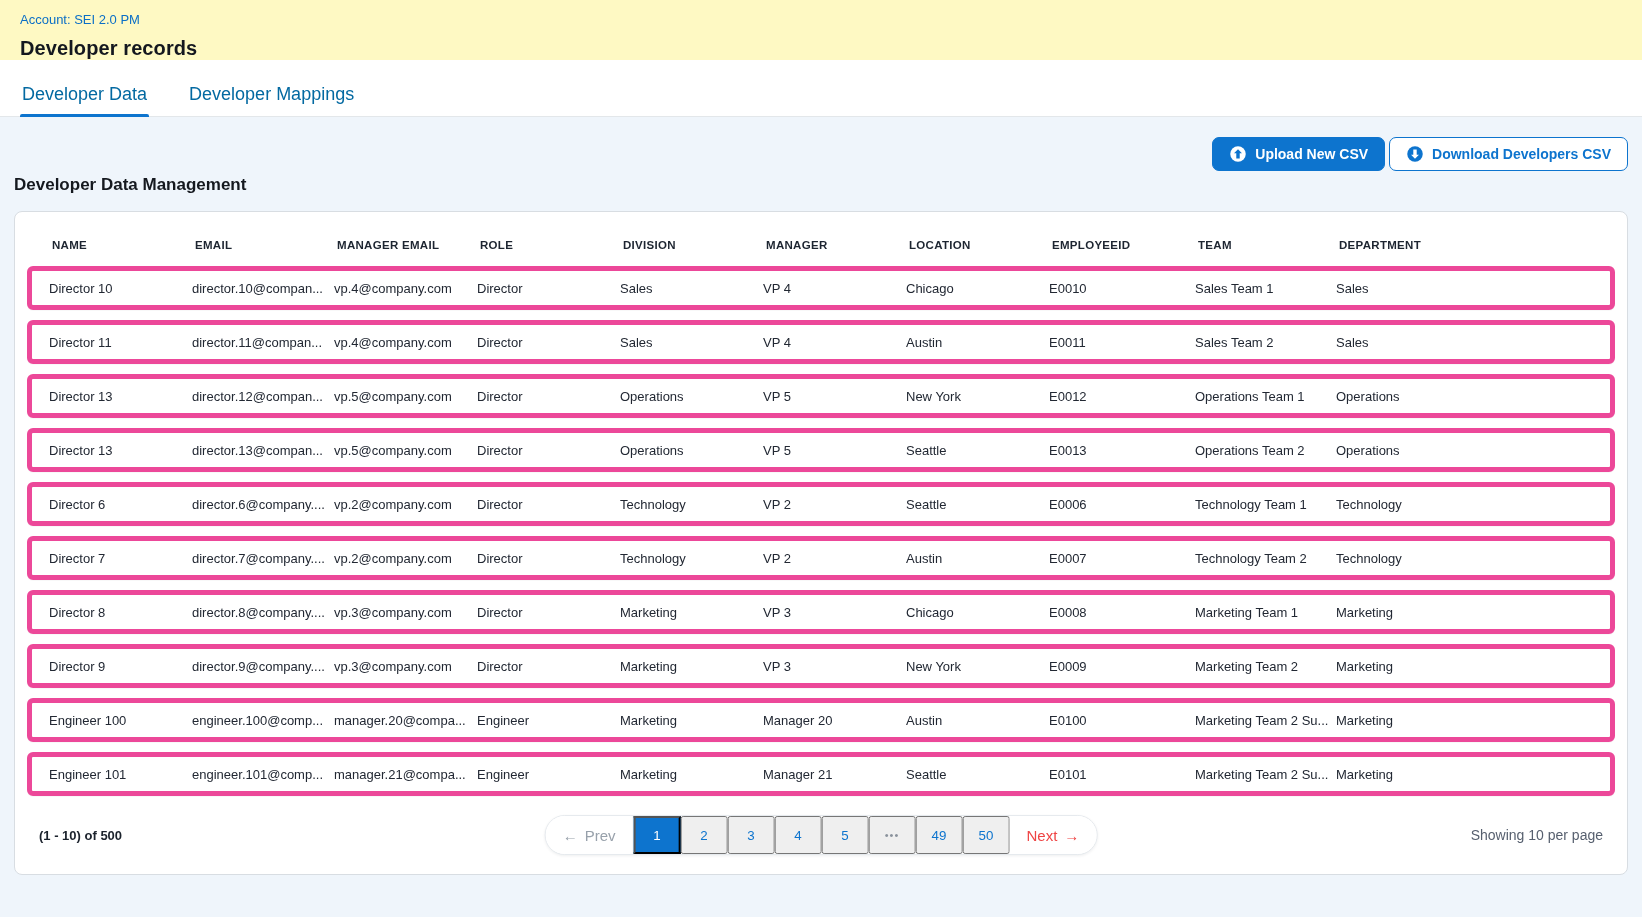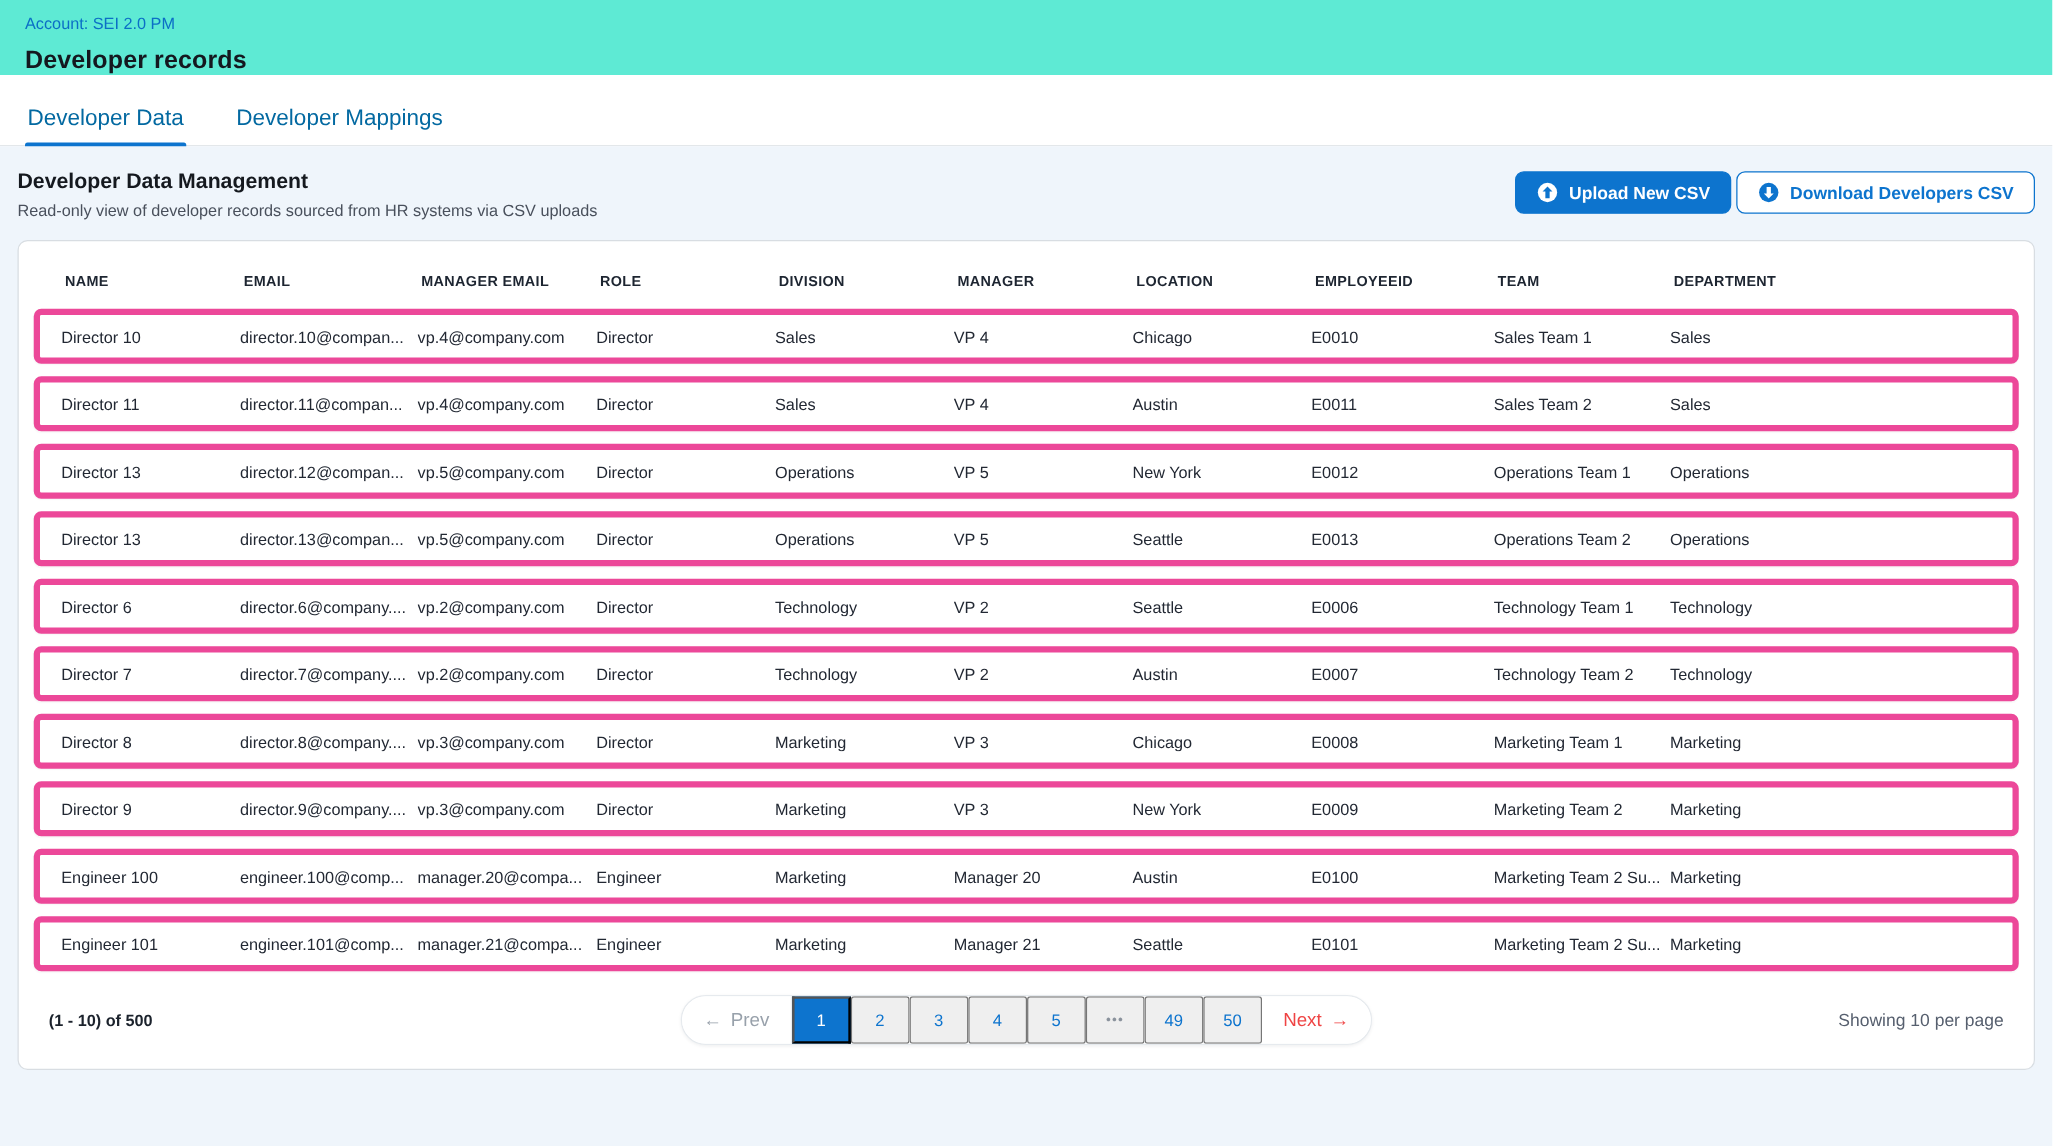--- a/index.html
+++ b/index.html
@@ -2,31 +2,31 @@
 <html><head>
 <meta charset="utf-8">
 <style>
   * { margin:0; padding:0; box-sizing:border-box; }
   html,body { width:1642px; height:917px; }
   body {
     font-family:"Liberation Sans", sans-serif;
     background:#ffffff; color:#1d2430; overflow:hidden;
   }
   
-  .top-header { background:#5eead4; padding:10px 20px 0 20px; }
+  .top-header { background:#fef9c3; padding:10px 20px 0 20px; }
   .account-link { color:#0b6fc6; font-size:13px; cursor:pointer; display:inline-block; }
   .page-title { font-size:20px; font-weight:700; color:#14181f; margin-top:9px; letter-spacing:.1px; }
   
   .tabbar { display:flex; gap:38px; padding:0 20px; border-bottom:1px solid #e3e7ea; margin-top:14px; background:#fff; }
   .tab { font-size:18px; font-weight:400; color:#0369a1; padding:10px 2px 11px; cursor:pointer; position:relative; }
   .tab.active::after { content:""; position:absolute; left:0; right:0; bottom:-1px; height:3px; background:#0d74ce; border-radius:2px 2px 0 0; }
   
   .content { background:#eff5fb; min-height:803px; padding-top:18px; }
   .section-head { display:flex; justify-content:space-between; align-items:flex-start; padding:0 14px; }
-  .section-title { font-size:17px; font-weight:700; color:#15191f; }
+  .section-title { font-size:17px; font-weight:700; color:#15191f;margin-top:40px; }
   .section-sub { font-size:13px; color:#49505c; margin-top:6px; }
   .btn-group { display:flex; gap:4px; padding-top:2px; }
   .btn { display:flex; align-items:center; gap:8px; height:34px; padding:0 16px; border-radius:7px;
          font-size:14px; font-weight:700; cursor:pointer; font-family:inherit; }
   .btn-primary { background:#0d74ce; border:1px solid #0d74ce; color:#fff; }
   .btn-secondary { background:#fff; border:1.5px solid #0d74ce; color:#0d74ce; }
   .btn svg { display:block; }
   
   .table-card { background:#fff; border:1px solid #d8dde2; border-radius:8px; margin:16px 14px 0 14px; padding:12px 12px 10px 12px; }
   .thead { display:grid; grid-template-columns:143px 142px 143px 143px 143px 143px 143px 146px 141px 1fr;
@@ -67,21 +67,20 @@
 <div class="tabbar">
   <div class="tab active">Developer Data</div>
   <div class="tab">Developer Mappings</div>
 </div>
 
 <div class="content">
 
   <div class="section-head">
     <div>
       <div class="section-title">Developer Data Management</div>
-      <div class="section-sub">Read-only view of developer records sourced from HR systems via CSV uploads</div>
     </div>
     <div class="btn-group">
       <button class="btn btn-primary">
         <span>
           <svg width="18" height="18" viewBox="0 0 20 20">
               <circle cx="10" cy="10" r="8.6" fill="#ffffff"></circle>
               <path d="M10 4.6 L14.4 9.2 H11.9 V15 H8.1 V9.2 H5.6 Z" fill="#0d74ce"></path>
             </svg>
         </span>
         <span>Upload New CSV</span>

